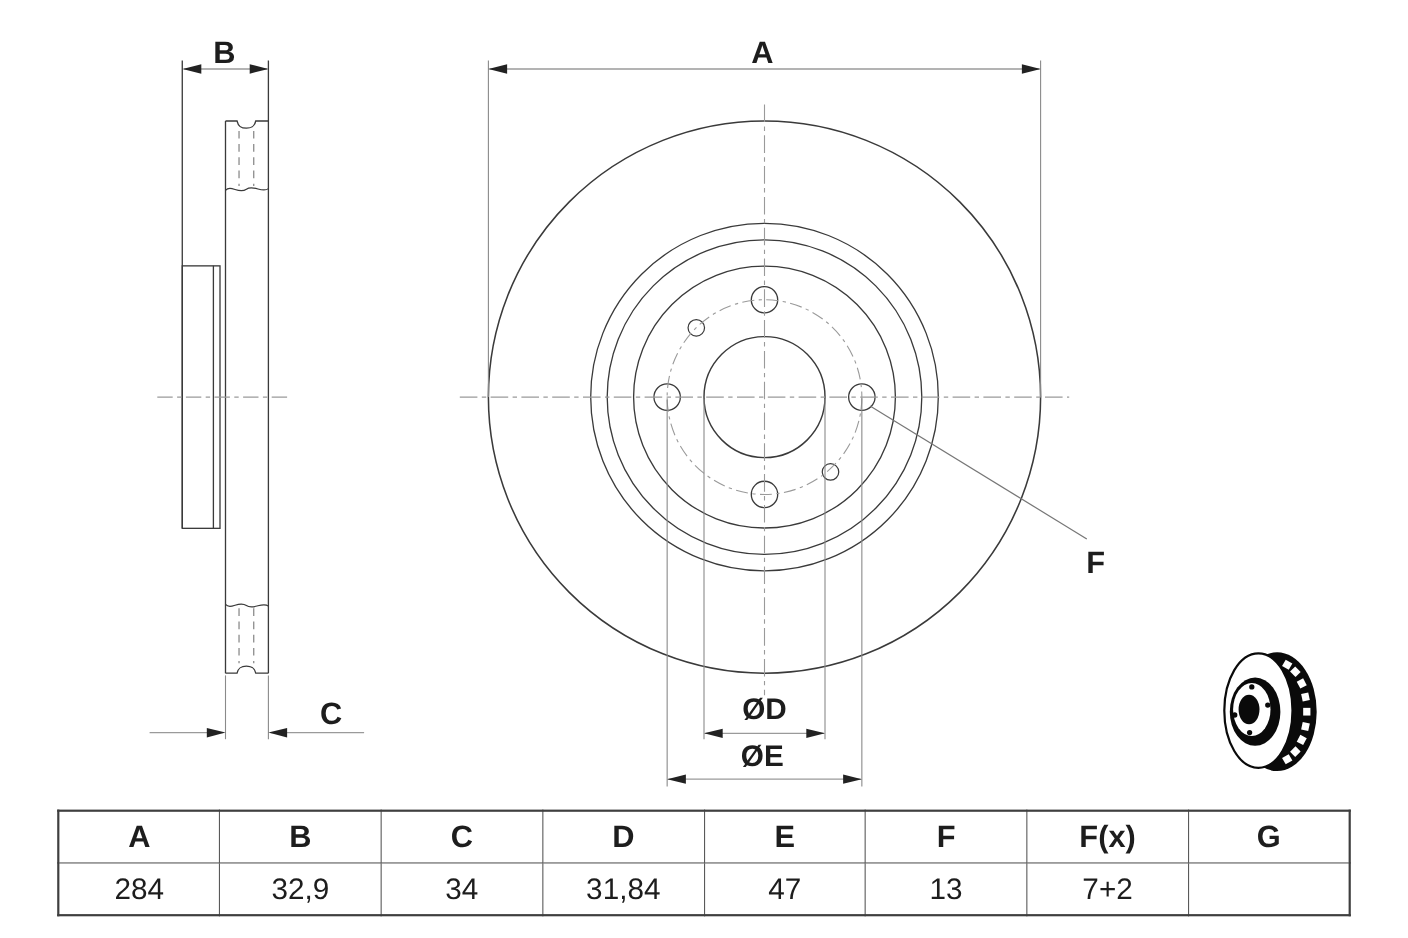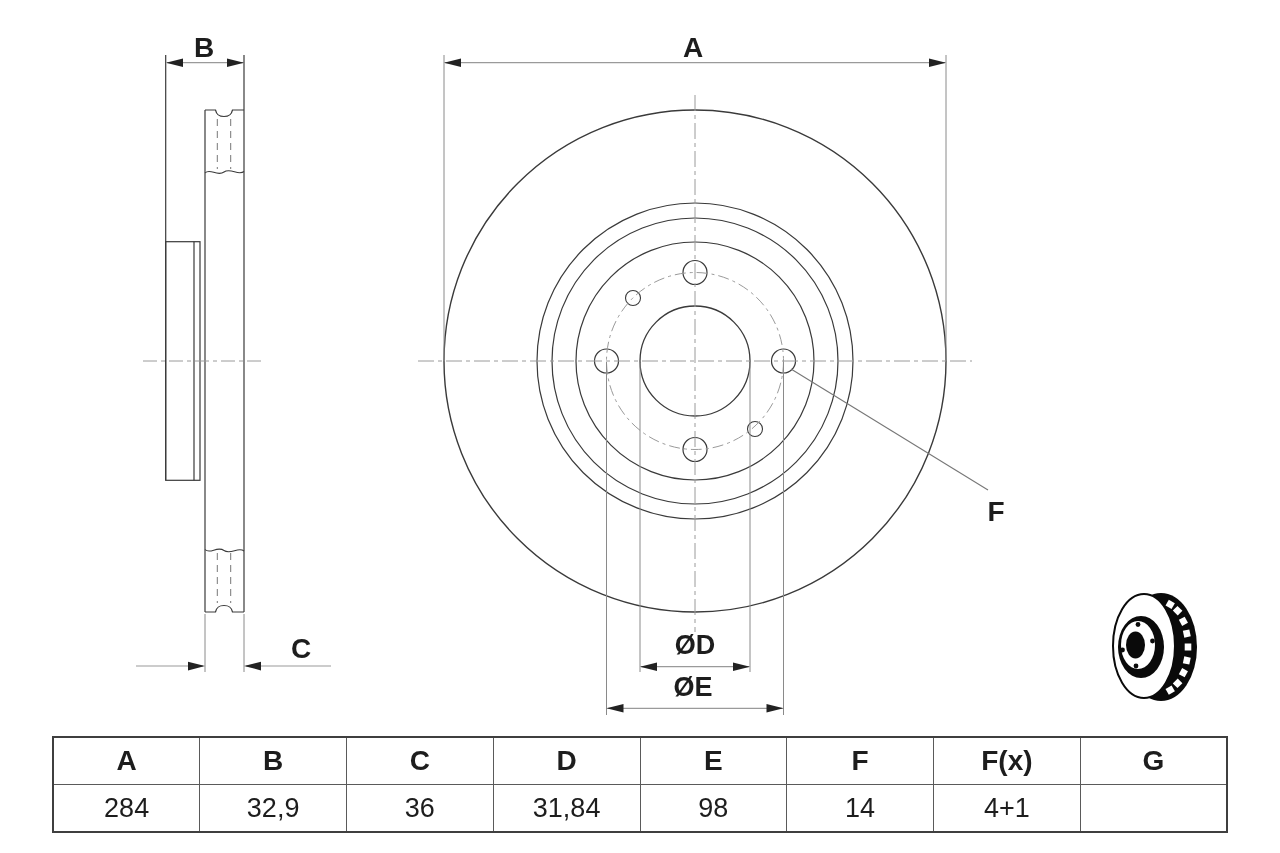--- a/index.html
+++ b/index.html
@@ -171,23 +171,23 @@
         <th>E</th>
         <th>F</th>
         <th>F(x)</th>
         <th>G</th>
       </tr>
     </thead>
     <tbody>
       <tr>
         <td>284</td>
         <td>32,9</td>
-        <td>36</td>
+        <td>34</td>
         <td>31,84</td>
-        <td>98</td>
-        <td>14</td>
-        <td>4+1</td>
+        <td>47</td>
+        <td>13</td>
+        <td>7+2</td>
         <td></td>
       </tr>
     </tbody>
   </table>
 
 </div>
 
 </body></html>

